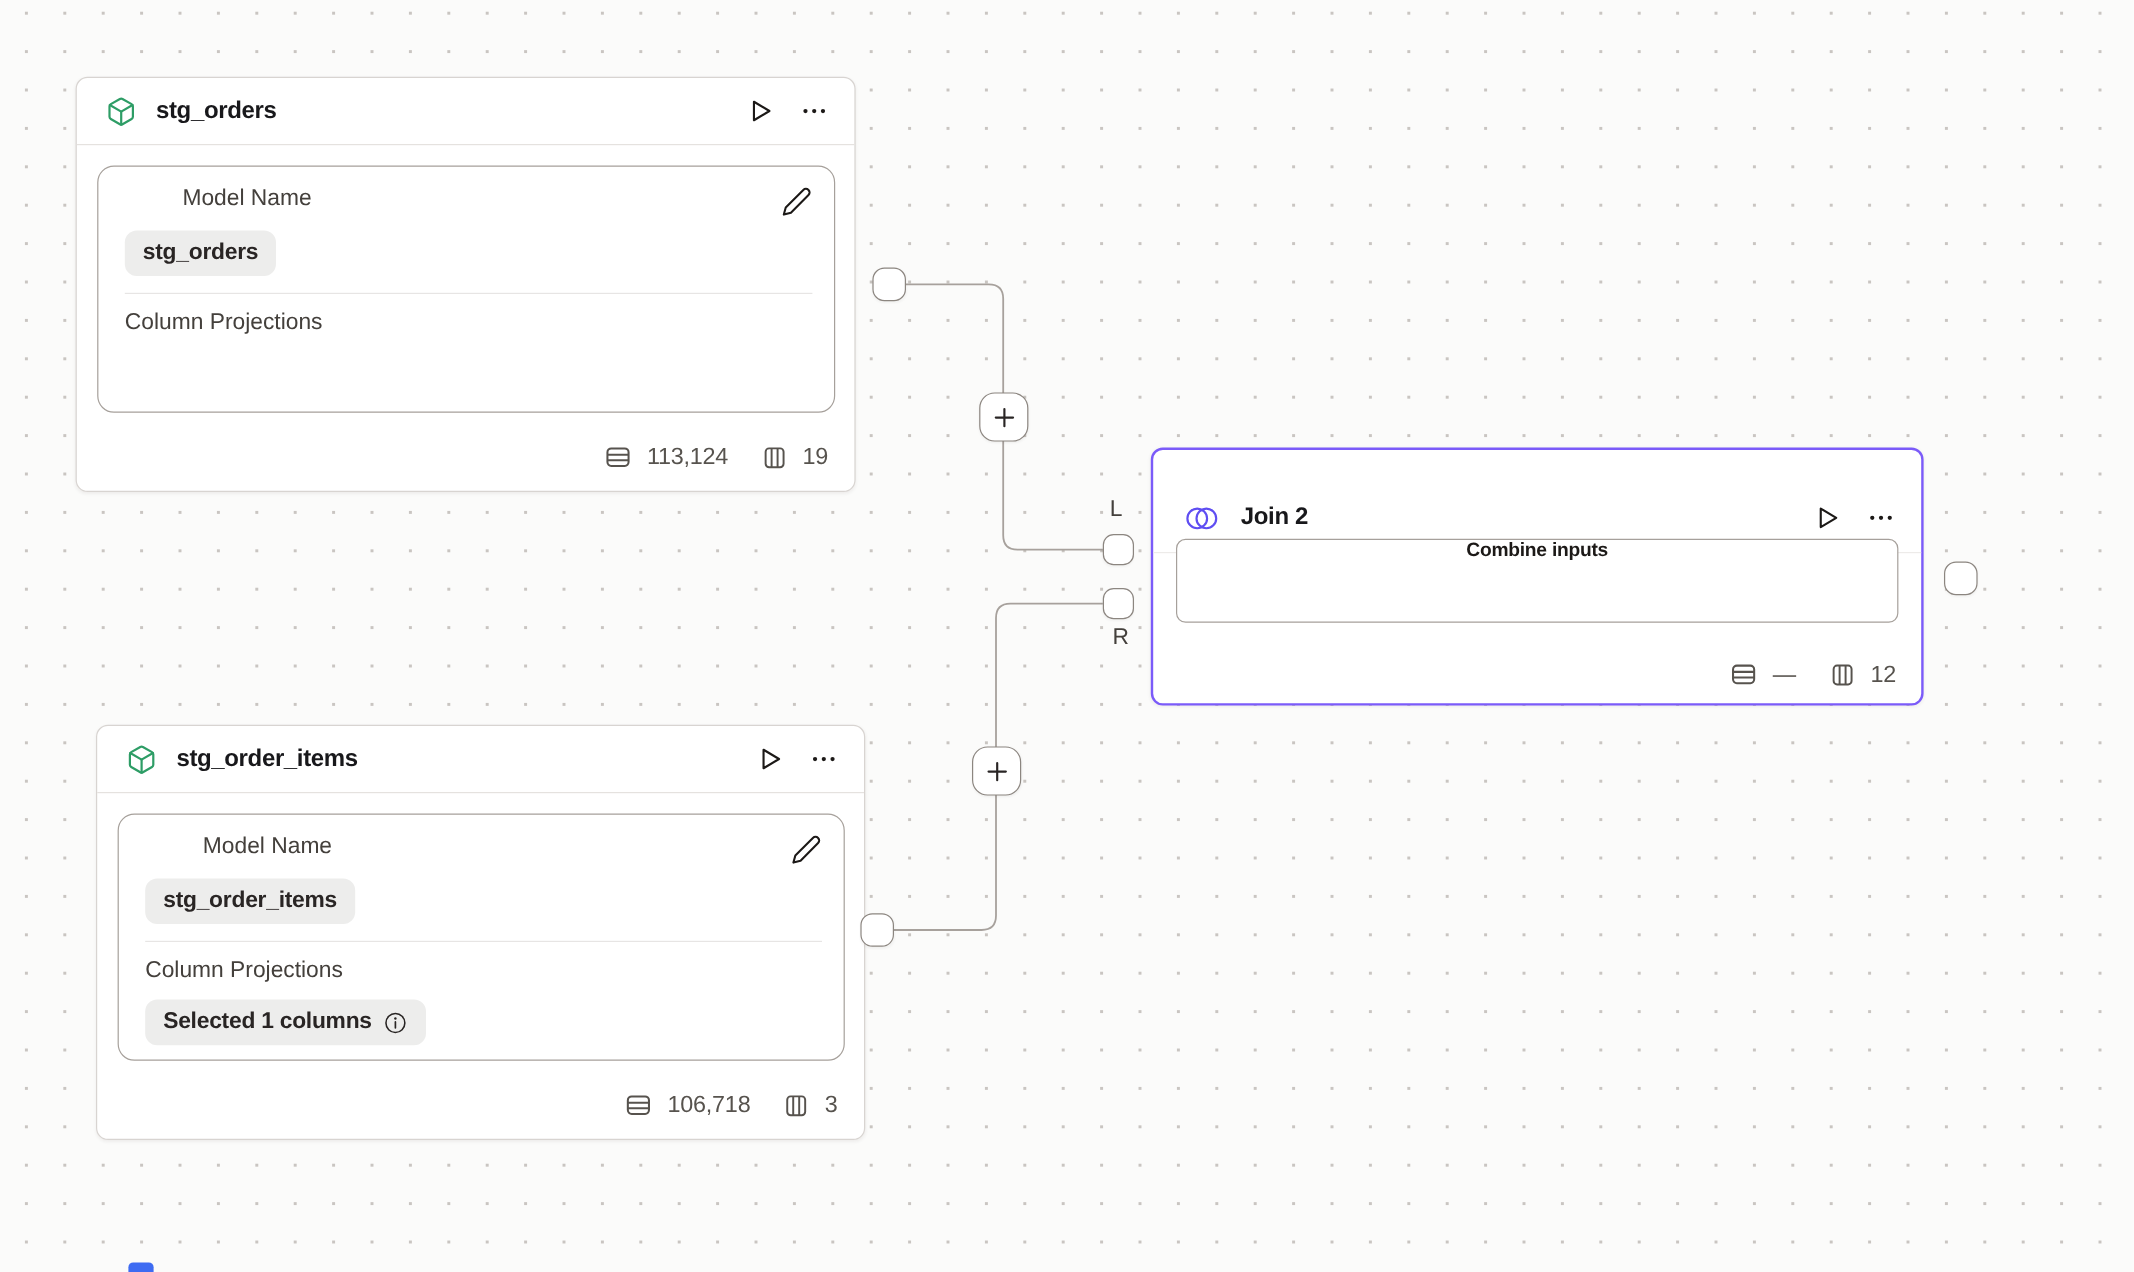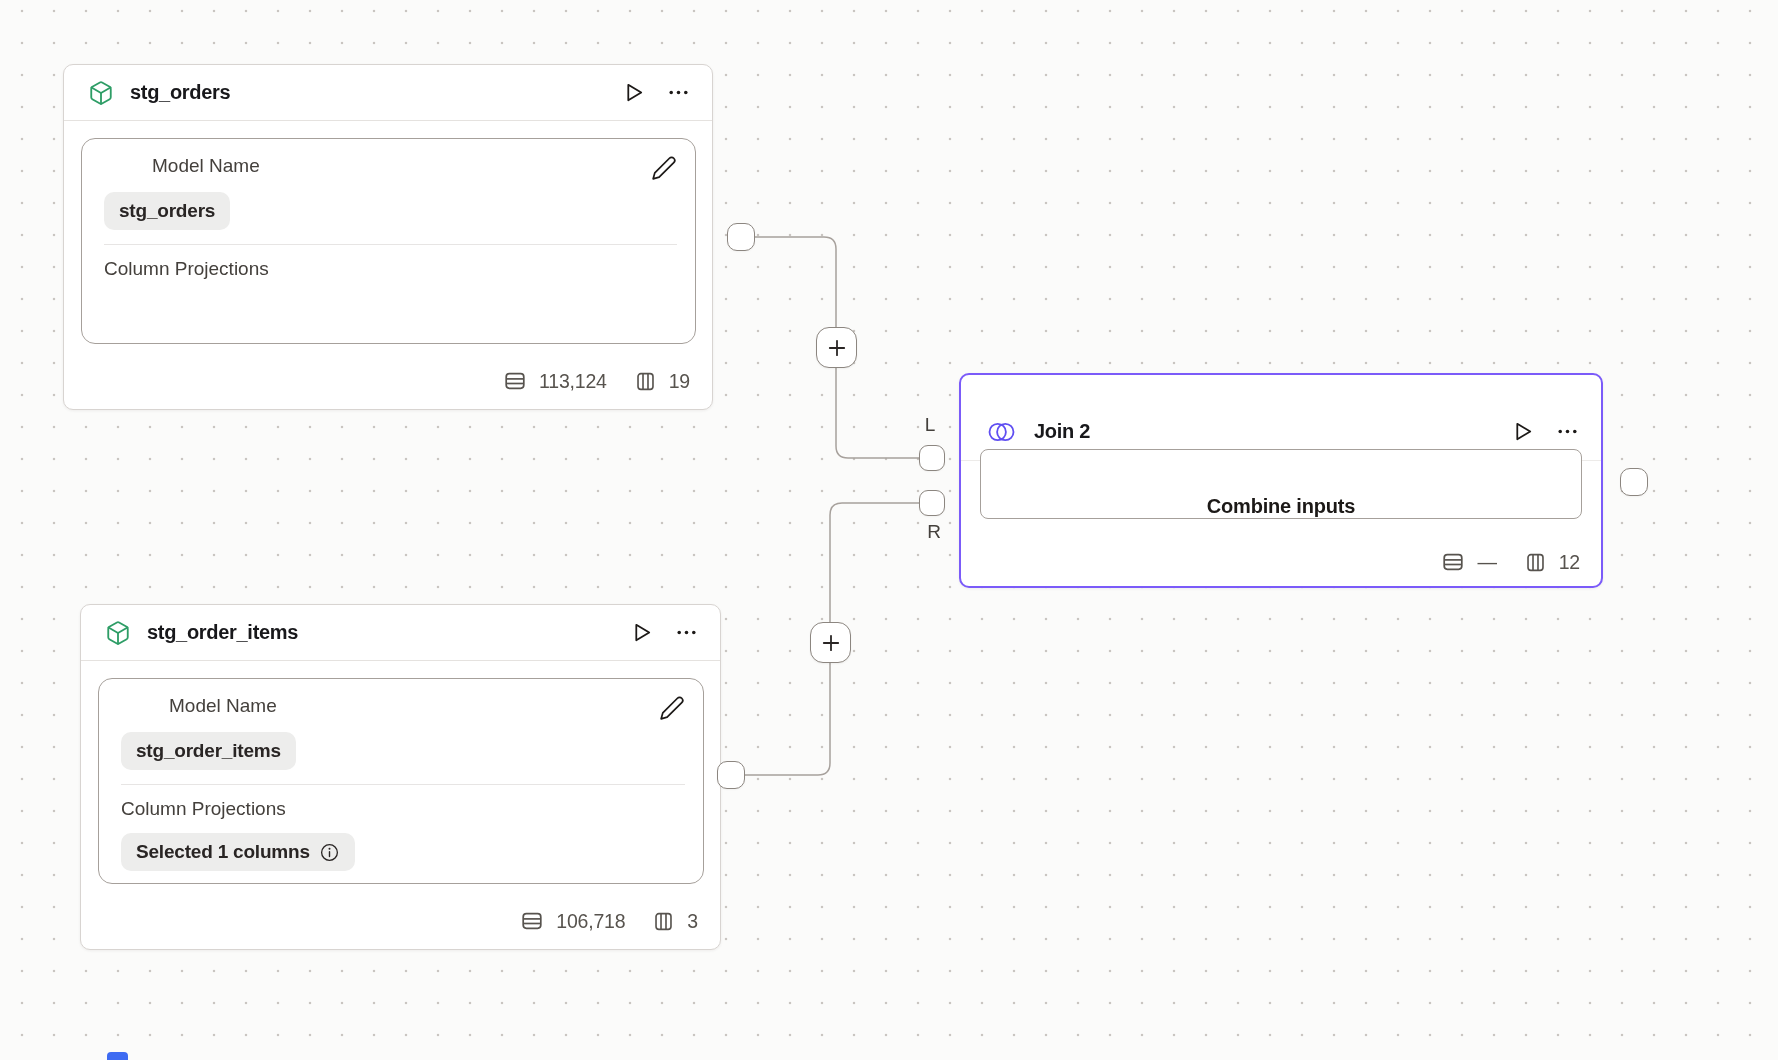--- a/index.html
+++ b/index.html
@@ -77,22 +77,22 @@
   }
   .stats .gap-left { margin-left: 15px; }
   .stat { font-weight: 500; }
 
   
   .combine-btn {
     position: absolute; left: 19px; right: 19px; top: 74px;
     height: 70px;
     background: #fff;
     border: 1px solid #a6a09b; border-radius: 8px;
-    display: flex; align-items: flex-end; justify-content: center;
-    font-size: 20px; font-weight: 600; letter-spacing: -0.2px; color: #1c1917;
+    display: flex; align-items: flex-start; justify-content: center;
+    font-size: 16px; font-weight: 600; letter-spacing: -0.2px; color: #1c1917;
     cursor: pointer;
   }
   .node.join .stats { right: 21px; bottom: 12px; }
 
   
   .port {
     position: absolute; z-index: 3;
     width: 28px; height: 28px;
     background: #fff;
     border: 1.5px solid #8c8680;

